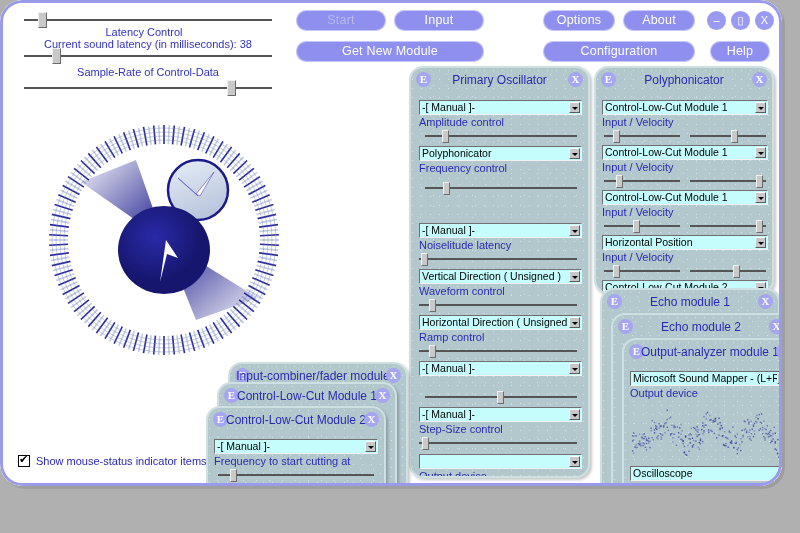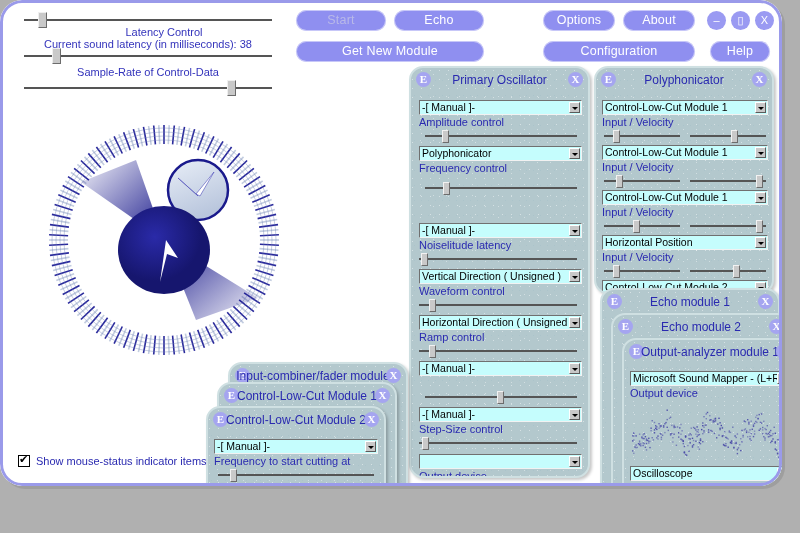--- a/index.html
+++ b/index.html
@@ -146,21 +146,21 @@
 </head>
 <body>
 
 <div id="main-window">
 
   <div class="hslider" style="left:24px;top:12px;width:248px;">
     <div class="track"></div>
     <div class="thumb" style="left:14px;"></div>
   </div>
 
-  <div class="caption" style="left:40px;top:26px;width:248px;">Latency Control</div>
+  <div class="caption" style="left:20px;top:26px;width:248px;">Latency Control</div>
   <div class="caption" style="left:14px;top:38px;width:268px;">Current sound latency (in milliseconds):   38</div>
 
   <div class="hslider" style="left:24px;top:48px;width:248px;">
     <div class="track"></div>
     <div class="thumb" style="left:28px;"></div>
   </div>
 
   <div class="caption" style="left:24px;top:66px;width:248px;">Sample-Rate of Control-Data</div>
 
   <div class="hslider" style="left:24px;top:80px;width:248px;">
@@ -350,21 +350,21 @@
       <path d="M114 160 L120 118 L132 136 L121 132 Z" fill="#ffffff"></path>
     </svg>
   </div>
 
   <div id="mouse-status-row">
     <span class="cb"></span>
     <span class="lbl">Show mouse-status indicator items</span>
   </div>
 
   <div class="pill disabled" style="left:296px;top:10px;width:90px;">Start</div>
-  <div class="pill" style="left:394px;top:10px;width:90px;">Echo</div>
+  <div class="pill" style="left:394px;top:10px;width:90px;">Input</div>
   <div class="pill" style="left:543px;top:10px;width:72px;">Options</div>
   <div class="pill" style="left:623px;top:10px;width:72px;">About</div>
 
   <div class="wbtn" style="left:707px;top:11px;">‒</div>
   <div class="wbtn" style="left:731px;top:11px;">▯</div>
   <div class="wbtn" style="left:755px;top:11px;">X</div>
 
   <div class="pill" style="left:296px;top:41px;width:188px;">Get New Module</div>
   <div class="pill" style="left:543px;top:41px;width:152px;">Configuration</div>
   <div class="pill" style="left:710px;top:41px;width:60px;">Help</div>

